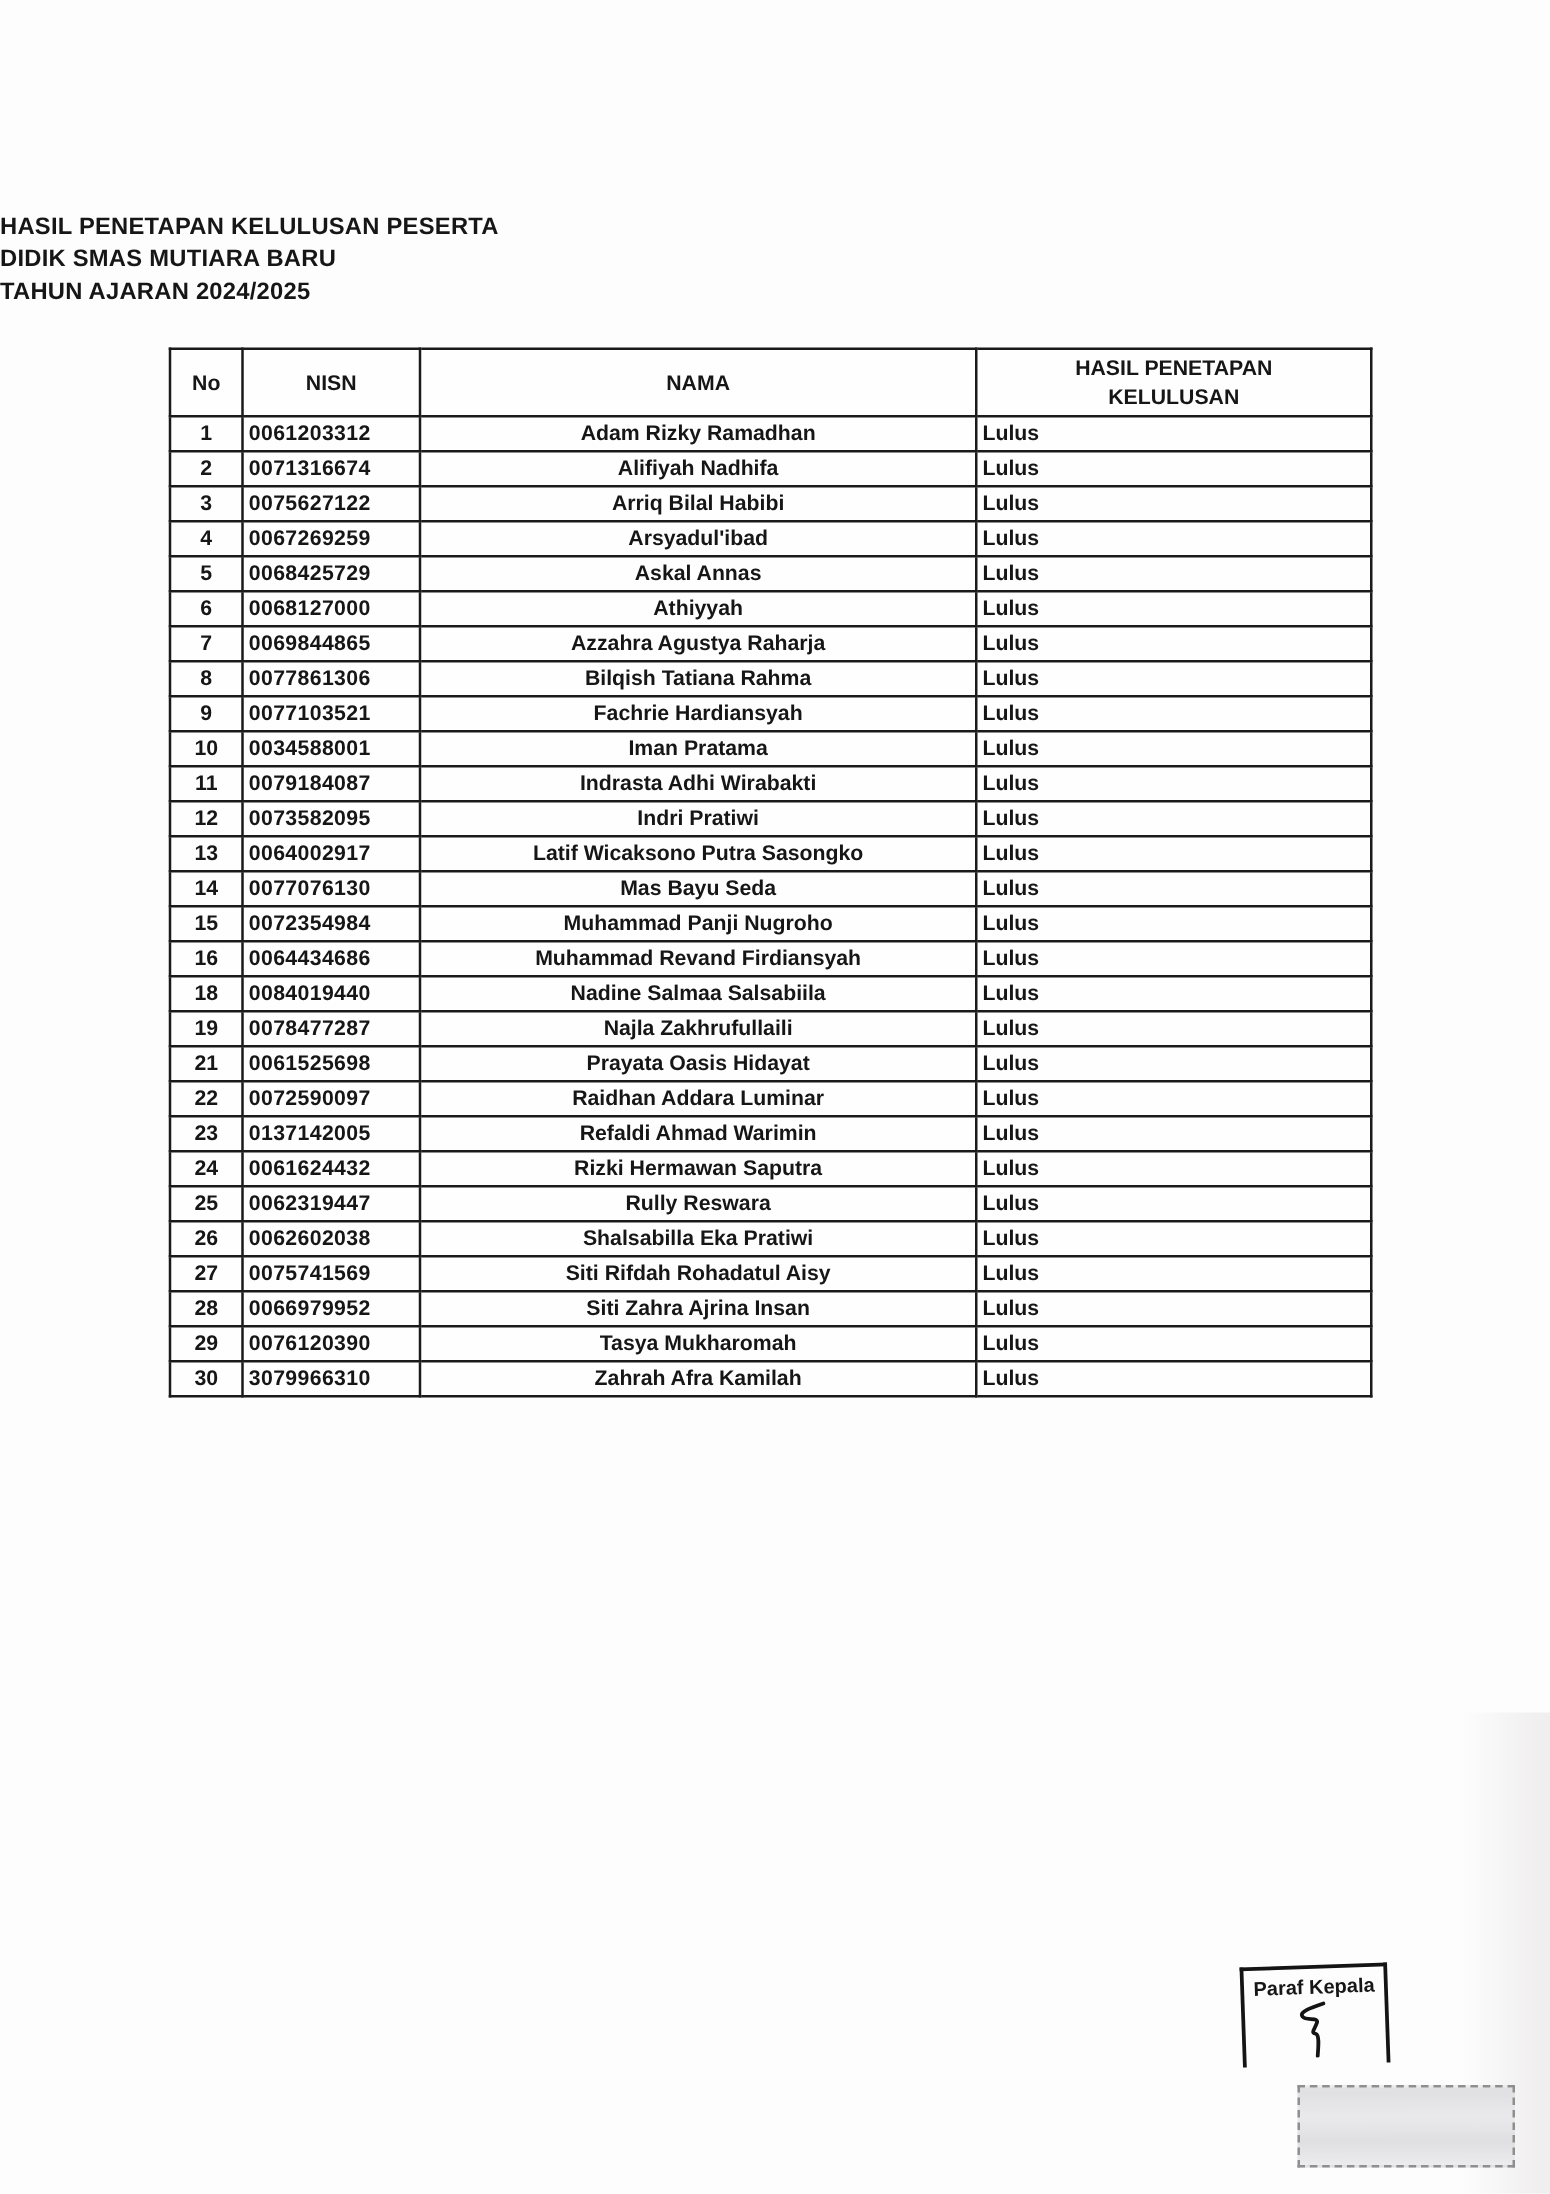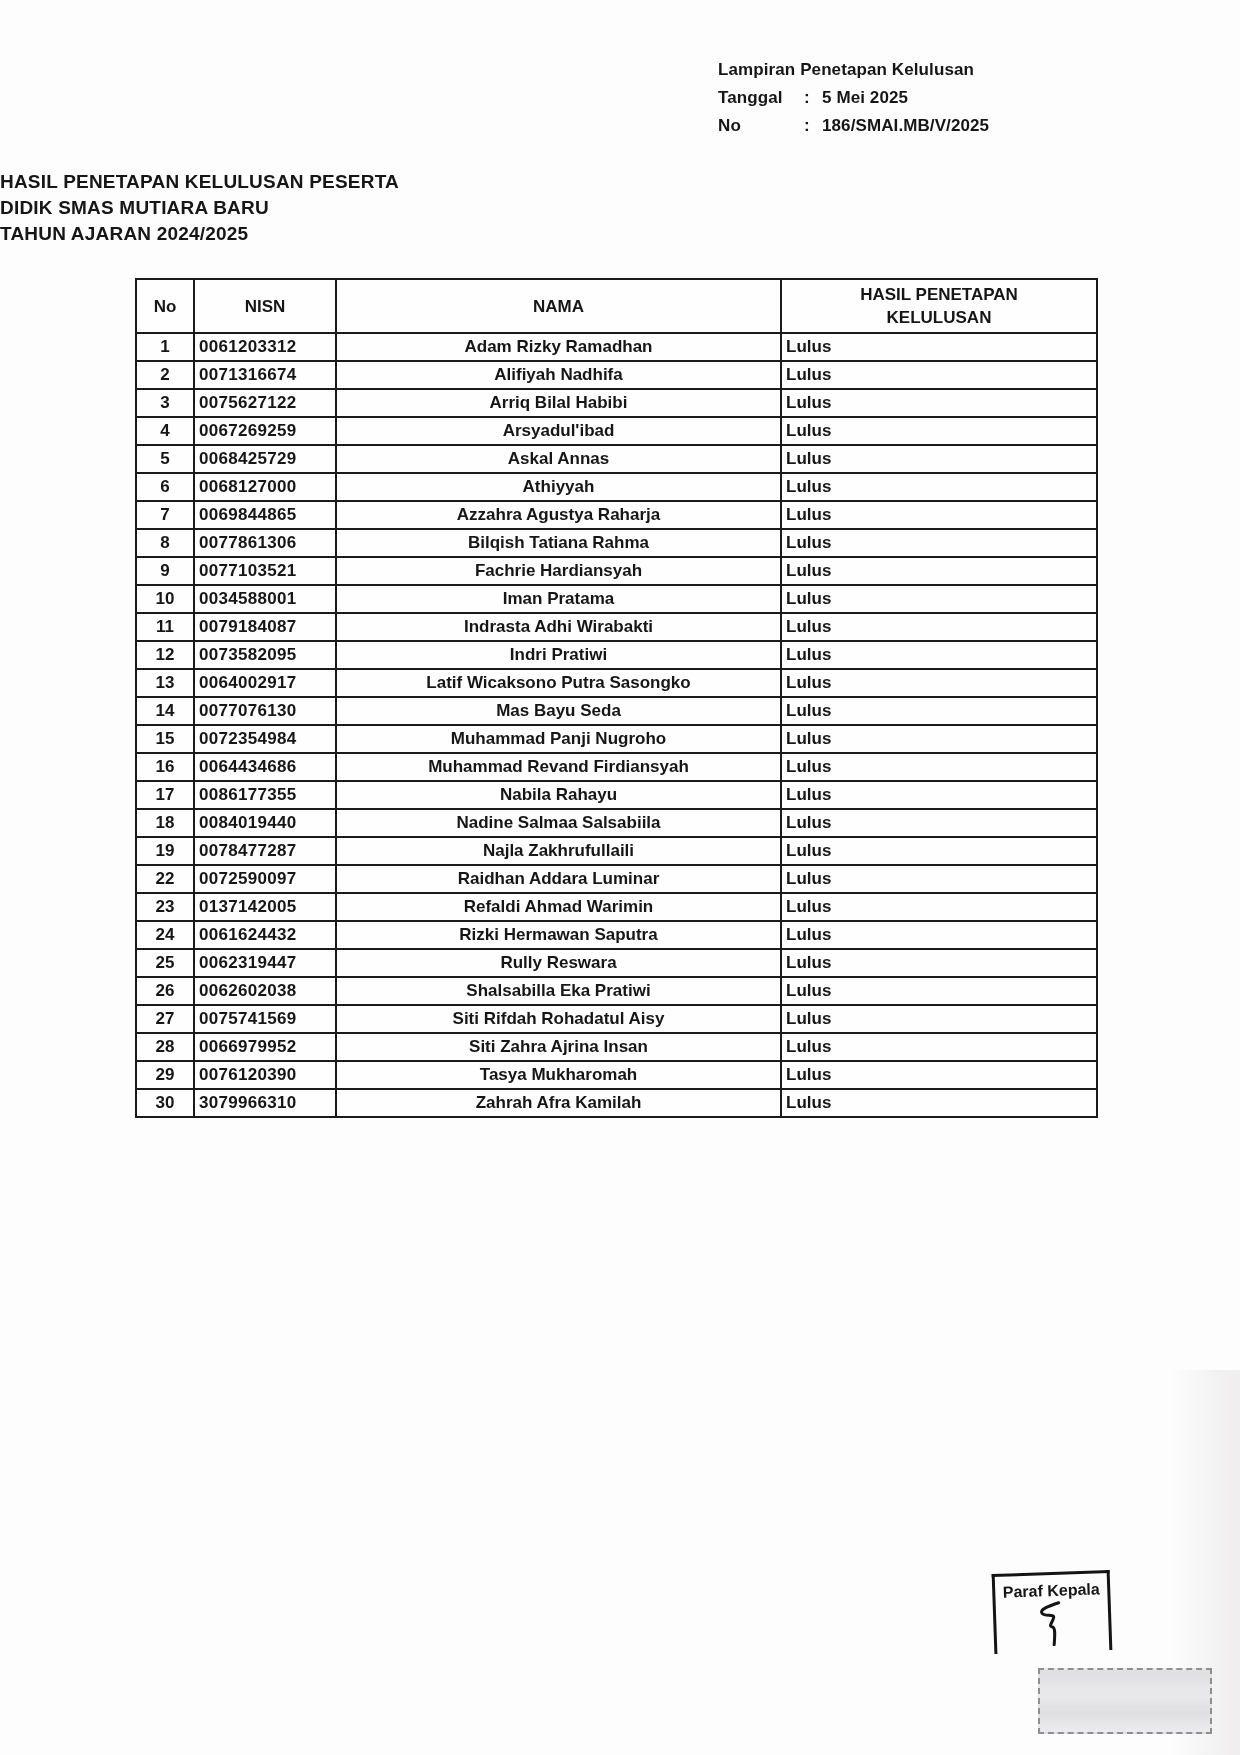--- a/index.html
+++ b/index.html
@@ -79,29 +79,20 @@
     box-sizing: border-box;
   }
 </style>
 </head>
 <body>
 
 <div class="page">
 
   <div class="scan-edge"></div>
 
-  <div class="meta">
-    <div>Lampiran Penetapan Kelulusan</div>
-    <div>
-      <span class="meta-label">Tanggal</span><span class="meta-colon">:</span><span>5 Mei 2025</span>
-    </div>
-    <div>
-      <span class="meta-label">No</span><span class="meta-colon">:</span><span>186/SMAI.MB/V/2025</span>
-    </div>
-  </div>
 
   <div class="title">
     <div>HASIL PENETAPAN KELULUSAN PESERTA</div>
     <div>DIDIK SMAS MUTIARA BARU</div>
     <div>TAHUN AJARAN 2024/2025</div>
   </div>
 
   <table class="kelulusan">
     <colgroup>
       <col class="c-no">
@@ -208,35 +199,35 @@
           <td class="col-nama">Muhammad Panji Nugroho</td>
           <td class="col-hasil">Lulus</td>
         </tr>
         <tr>
           <td class="col-no">16</td>
           <td class="col-nisn">0064434686</td>
           <td class="col-nama">Muhammad Revand Firdiansyah</td>
           <td class="col-hasil">Lulus</td>
         </tr>
         <tr>
-          <td class="col-no">17</td>
-          <td class="col-nisn">0086177355</td>
-          <td class="col-nama">Nabila Rahayu</td>
-          <td class="col-hasil">Lulus</td>
-        </tr>
-        <tr>
           <td class="col-no">18</td>
           <td class="col-nisn">0084019440</td>
           <td class="col-nama">Nadine Salmaa Salsabiila</td>
           <td class="col-hasil">Lulus</td>
         </tr>
         <tr>
           <td class="col-no">19</td>
           <td class="col-nisn">0078477287</td>
           <td class="col-nama">Najla Zakhrufullaili</td>
+          <td class="col-hasil">Lulus</td>
+        </tr>
+        <tr>
+          <td class="col-no">21</td>
+          <td class="col-nisn">0061525698</td>
+          <td class="col-nama">Prayata Oasis Hidayat</td>
           <td class="col-hasil">Lulus</td>
         </tr>
         <tr>
           <td class="col-no">22</td>
           <td class="col-nisn">0072590097</td>
           <td class="col-nama">Raidhan Addara Luminar</td>
           <td class="col-hasil">Lulus</td>
         </tr>
         <tr>
           <td class="col-no">23</td>

